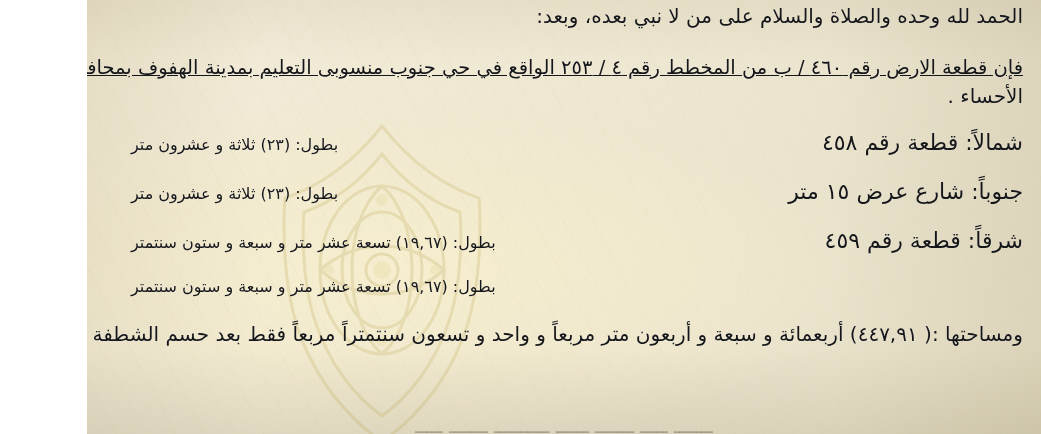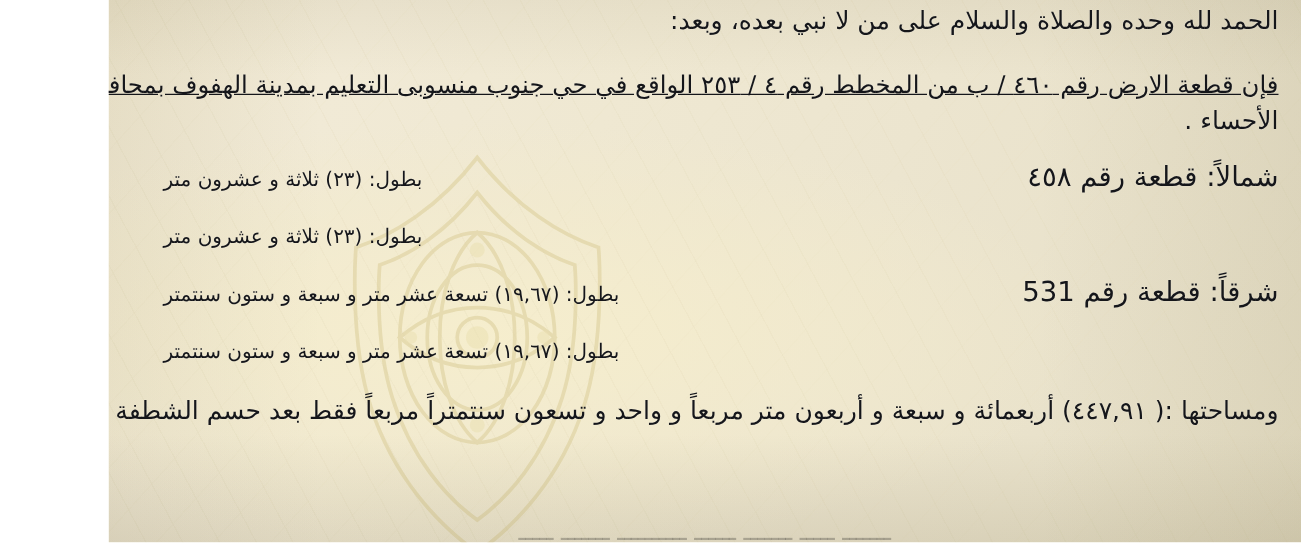--- a/index.html
+++ b/index.html
@@ -161,25 +161,26 @@
 
     <div class="line r-body2">الأحساء .</div>
 
 
     <div class="row">
       <div class="side">شمالاً: قطعة رقم ٤٥٨</div>
       <div class="len"><span class="inner">بطول: (٢٣) ثلاثة و عشرون متر</span></div>
     </div>
 
     <div class="row">
+      <div class="side">جنوباً: شارع عرض ١٥ متر</div>
       <div class="len"><span class="inner">بطول: (٢٣) ثلاثة و عشرون متر</span></div>
     </div>
 
     <div class="row">
-      <div class="side">شرقاً: قطعة رقم 531</div>
+      <div class="side">شرقاً: قطعة رقم ٤٥٩</div>
       <div class="len"><span class="inner">بطول: (١٩,٦٧) تسعة عشر متر و سبعة و ستون سنتمتر</span></div>
     </div>
 
     <div class="row">
       <div class="len"><span class="inner">بطول: (١٩,٦٧) تسعة عشر متر و سبعة و ستون سنتمتر</span></div>
     </div>
 
     <div class="area">ومساحتها :( ٤٤٧,٩١) أربعمائة و سبعة و أربعون متر مربعاً و واحد و تسعون سنتمتراً مربعاً فقط بعد حسم الشطفة</div>
 
   </div>

